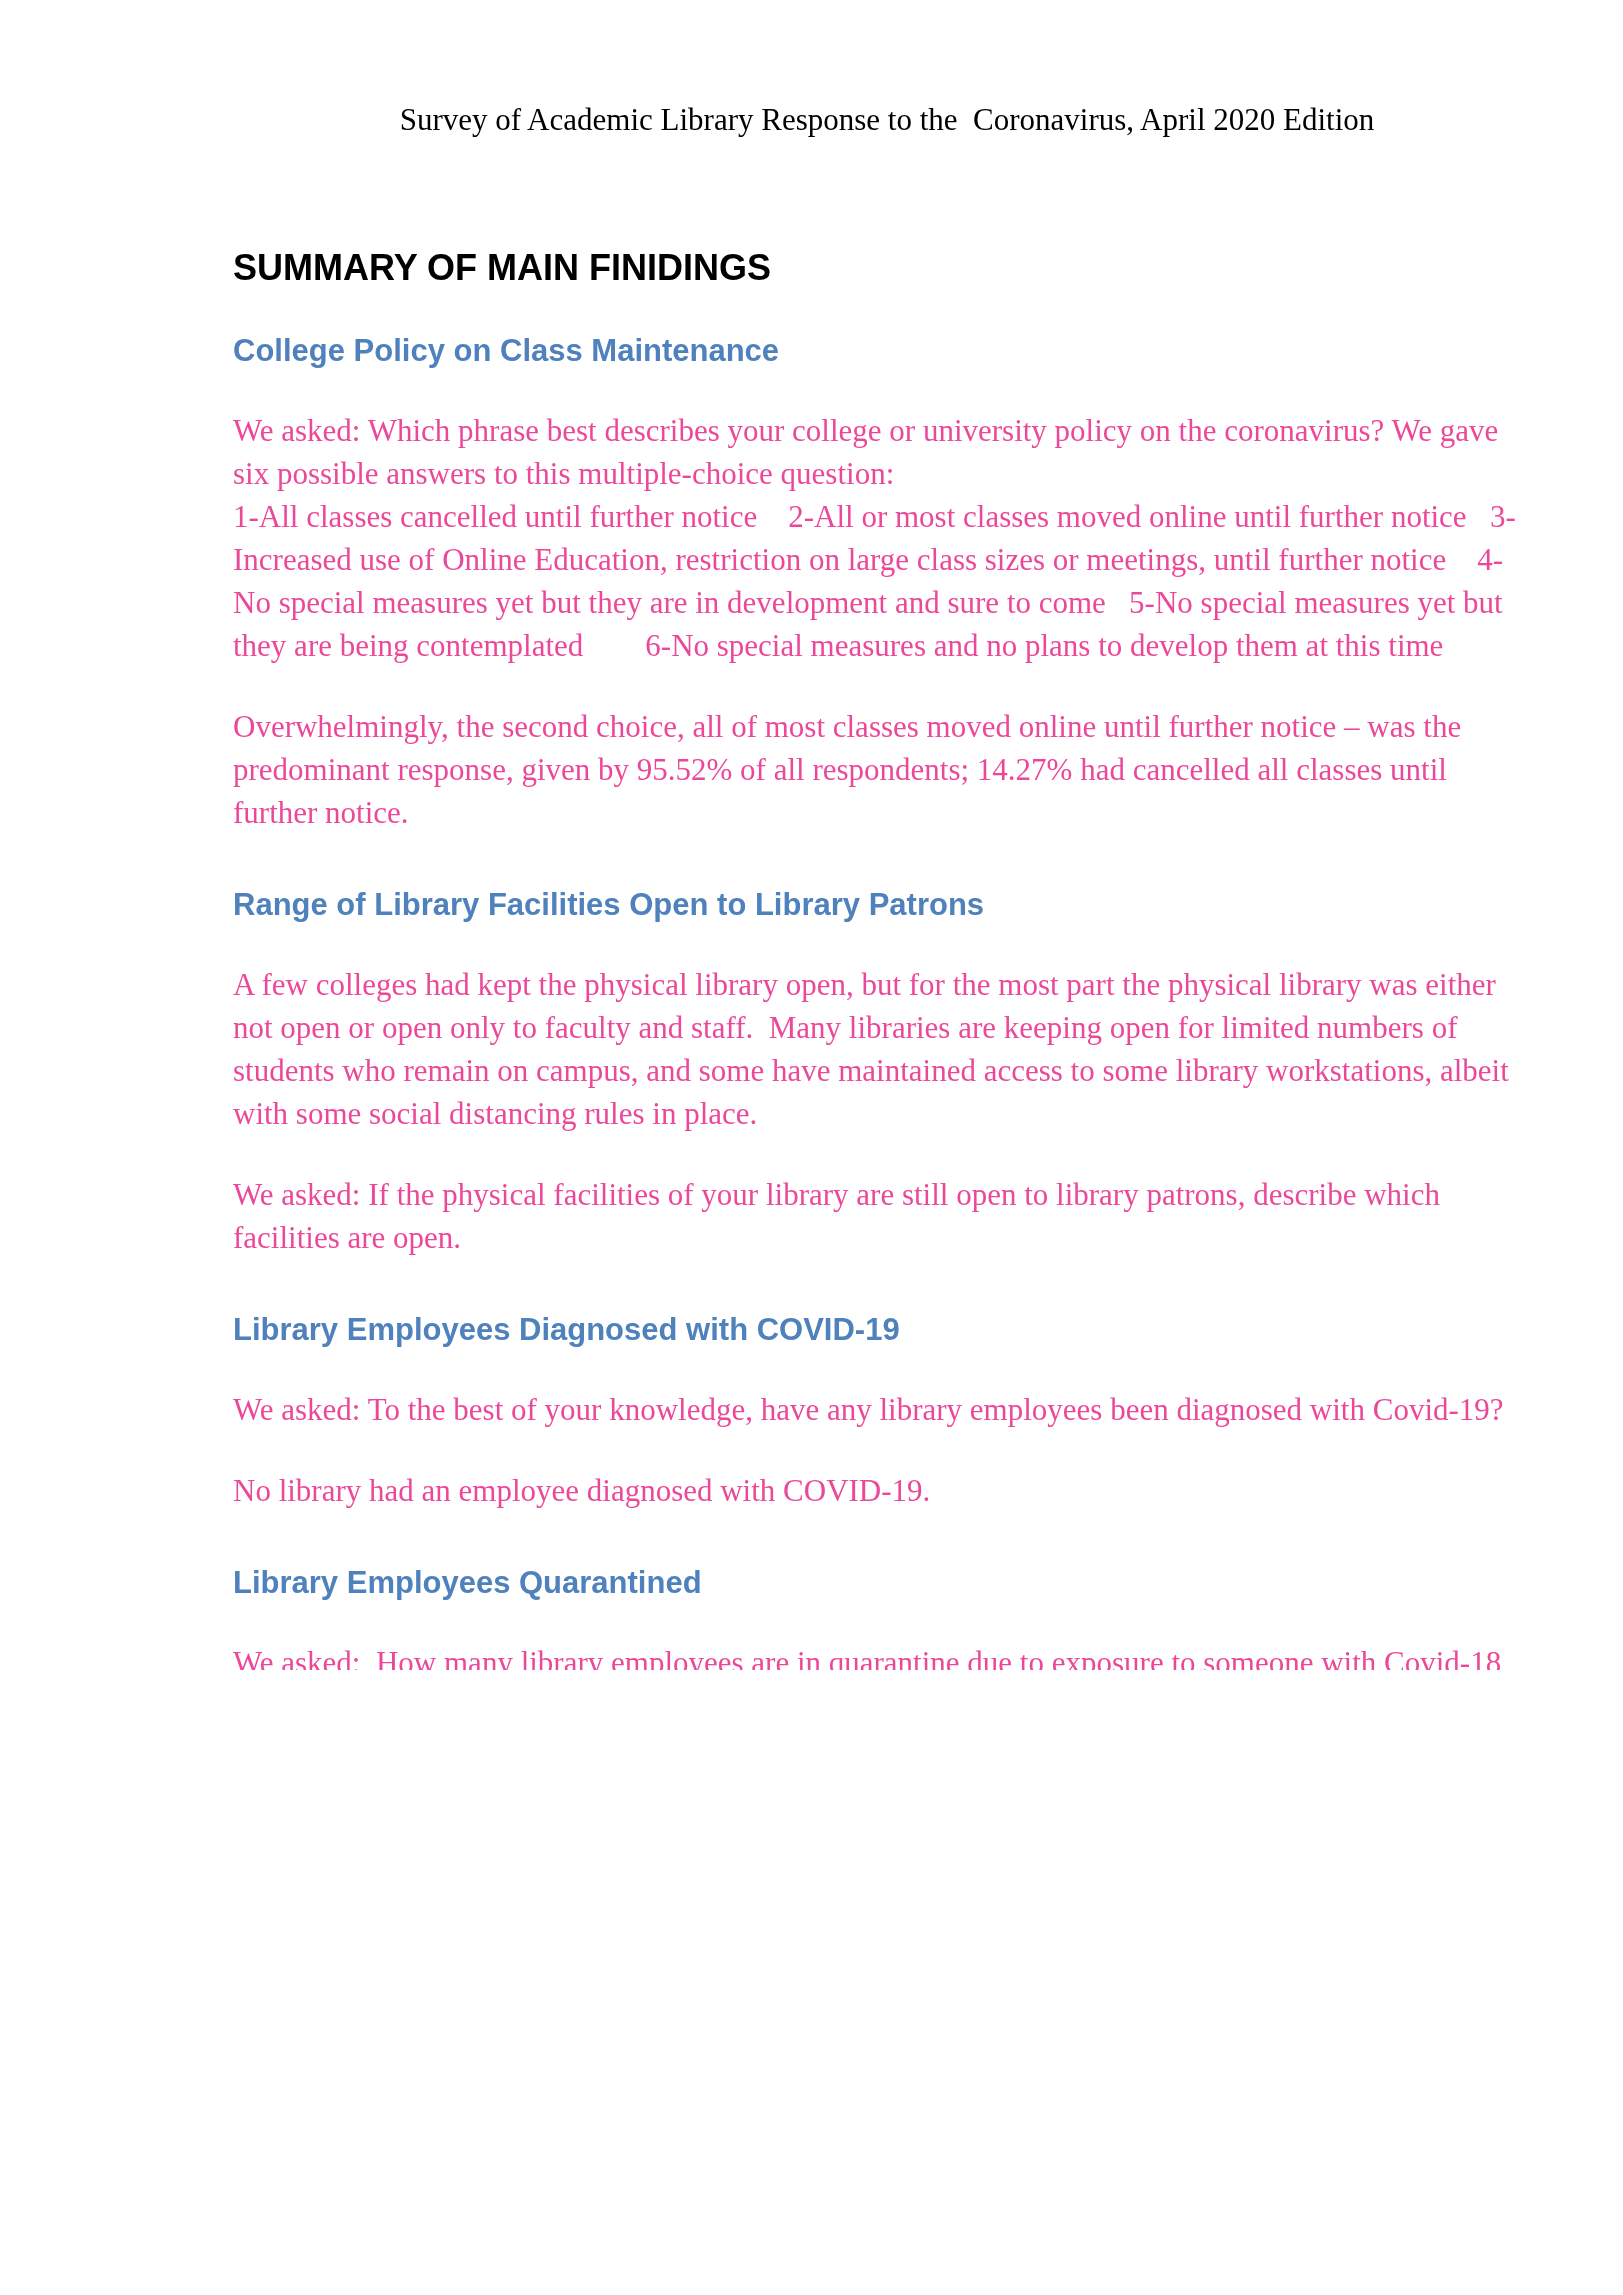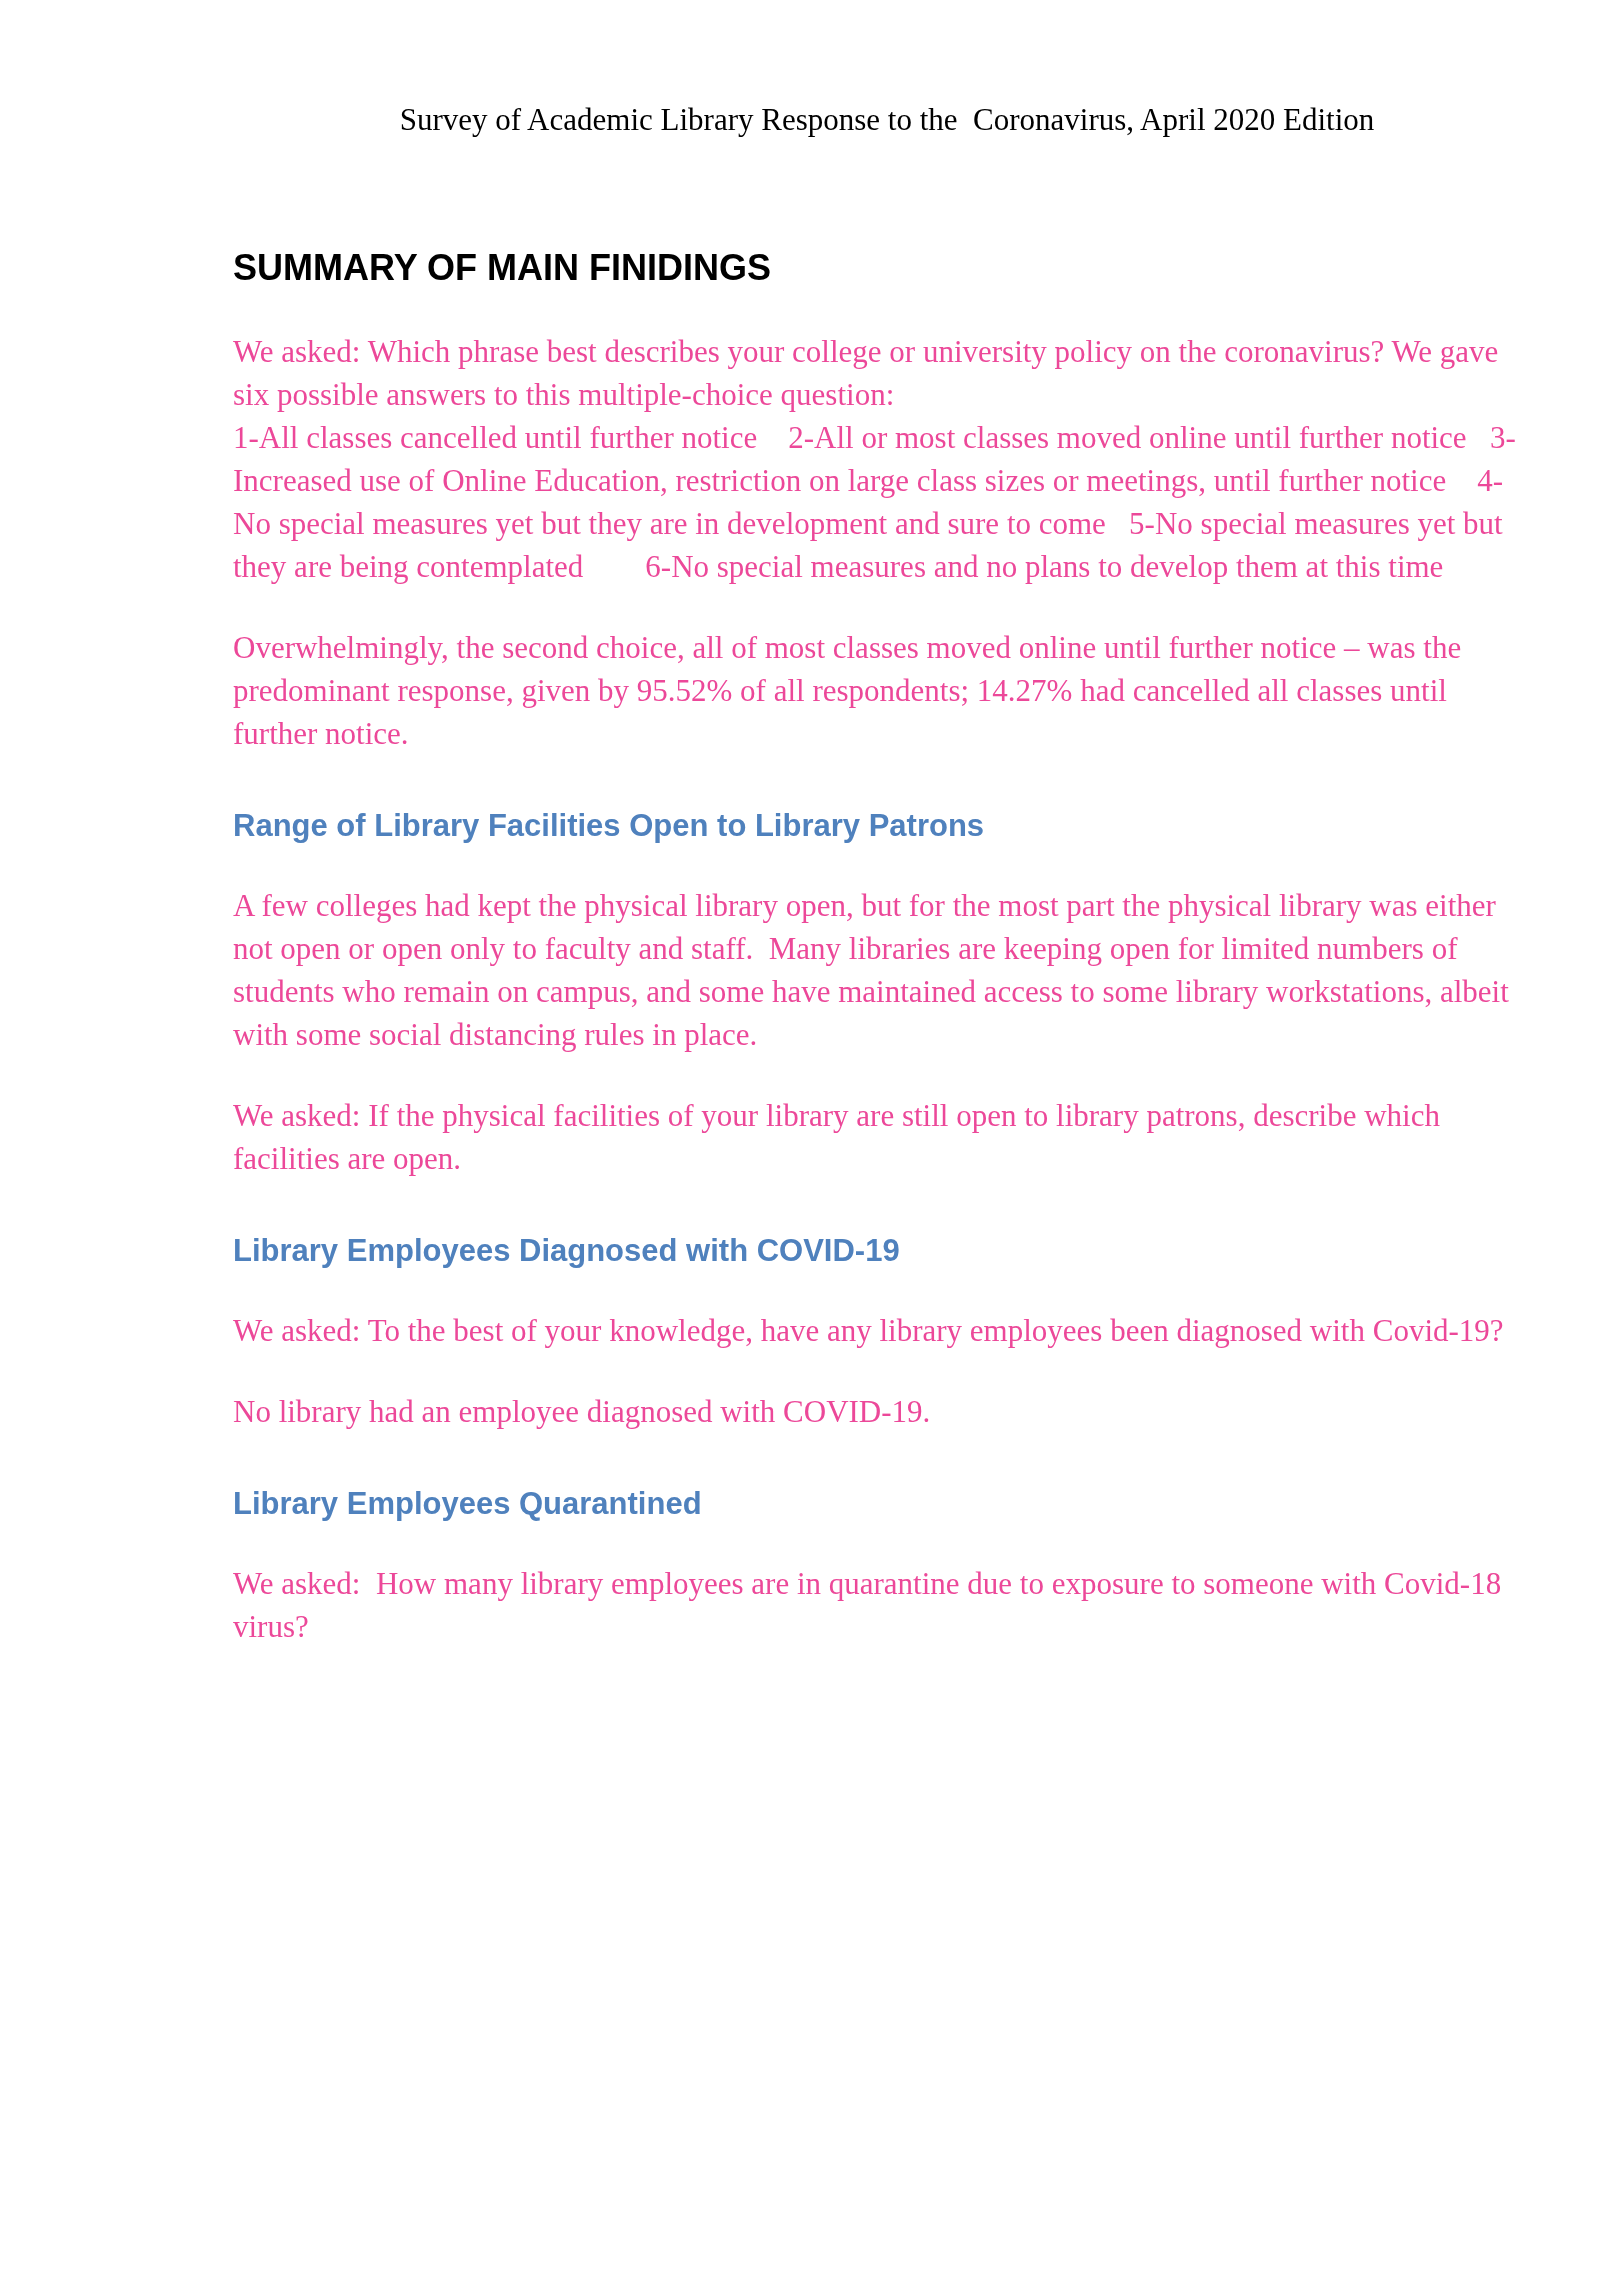--- a/index.html
+++ b/index.html
@@ -81,20 +81,21 @@
 <body>
 
 <div class="page">
 
   <div class="doc-header">Survey of Academic Library Response to the  Coronavirus, April 2020 Edition</div>
 
   <div class="content">
 
     <h1 class="doc-title">SUMMARY OF MAIN FINIDINGS</h1>
 
+    <h2 class="section-heading first">College Policy on Class Maintenance</h2>
     <p class="para">We asked: Which phrase best describes your college or university policy on the coronavirus? We gave six possible answers to this multiple-choice question:
 1-All classes cancelled until further notice    2-All or most classes moved online until further notice   3-Increased use of Online Education, restriction on large class sizes or meetings, until further notice    4-No special measures yet but they are in development and sure to come   5-No special measures yet but they are being contemplated        6-No special measures and no plans to develop them at this time</p>
     <p class="para">Overwhelmingly, the second choice, all of most classes moved online until further notice – was the predominant response, given by 95.52% of all respondents; 14.27% had cancelled all classes until further notice.</p>
 
     <h2 class="section-heading">Range of Library Facilities Open to Library Patrons</h2>
     <p class="para">A few colleges had kept the physical library open, but for the most part the physical library was either not open or open only to faculty and staff.  Many libraries are keeping open for limited numbers of students who remain on campus, and some have maintained access to some library workstations, albeit with some social distancing rules in place.</p>
     <p class="para">We asked: If the physical facilities of your library are still open to library patrons, describe which facilities are open.</p>
 
     <h2 class="section-heading">Library Employees Diagnosed with COVID-19</h2>
     <p class="para">We asked: To the best of your knowledge, have any library employees been diagnosed with Covid-19?</p>

